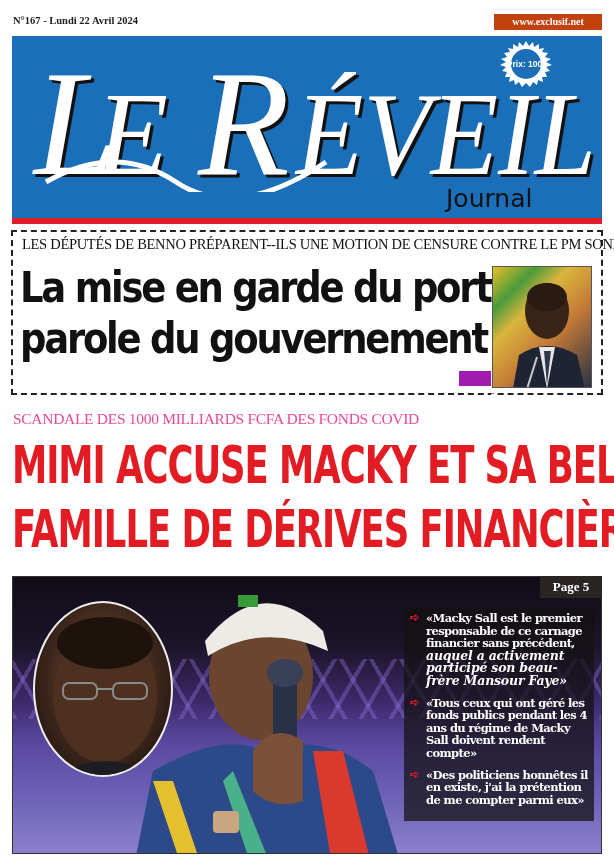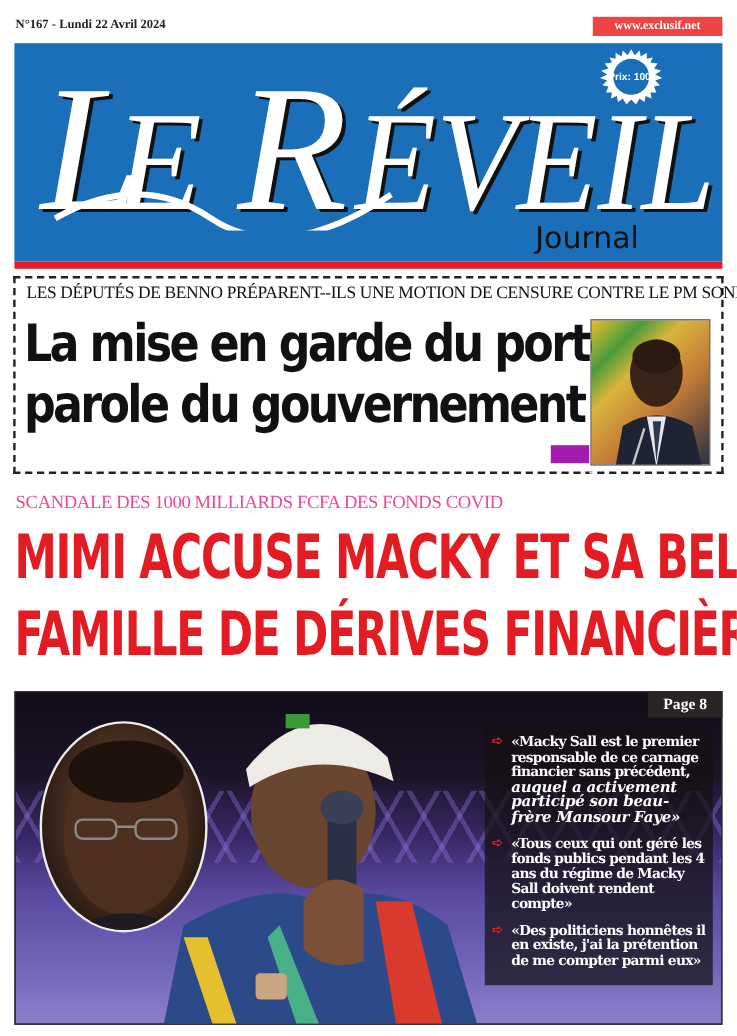--- a/index.html
+++ b/index.html
@@ -1,21 +1,21 @@
 <!DOCTYPE html>
 <html><head>
 <meta charset="utf-8">
 <style>
   * { box-sizing: border-box; margin: 0; padding: 0; }
   html, body { width: 614px; height: 863px; background: #ffffff; overflow: hidden; }
   body { position: relative; font-family: "Liberation Serif", serif; color: #111; }
 
   .topbar { position: absolute; left: 0; top: 0; width: 614px; height: 52px; }
   .issue { position: absolute; left: 13px; top: 15px; font-family: "Liberation Serif", serif; font-weight: bold; font-size: 10.5px; color: #222; }
-  .website { position: absolute; left: 494px; top: 14px; width: 108px; height: 16px; background: #ef4444; color: #fff; font-weight: bold; font-size: 10px; text-align: center; line-height: 16px; font-family: "Liberation Serif", serif; }
+  .website { position: absolute; left: 494px; top: 14px; width: 108px; height: 16px; background: #c2410c; color: #fff; font-weight: bold; font-size: 10px; text-align: center; line-height: 16px; font-family: "Liberation Serif", serif; }
 
   .masthead { position: absolute; left: 12px; top: 36px; width: 590px; height: 182px; background: #1b6fb8; overflow: hidden; }
   .masthead-redline { position: absolute; left: 12px; top: 218px; width: 590px; height: 6px; background: #e01e2b; }
   .logo { position: absolute; left: 14px; top: 6px; width: 580px; height: 150px; }
   .logo text { font-family: "Liberation Serif", serif; font-style: italic; }
   .journal { position: absolute; left: 434px; top: 148px; font-family: "DejaVu Sans", sans-serif; font-size: 25px; color: #111; }
   .price-badge { position: absolute; left: 486px; top: 4px; width: 56px; height: 48px; }
 
   .box1 { position: absolute; left: 11px; top: 230px; width: 592px; height: 165px; border: 2px dashed #222; }
   .kicker1 { position: absolute; left: 22px; top: 236px; font-size: 14.5px; color: #111; letter-spacing: -0.3px; white-space: nowrap; }
@@ -115,21 +115,21 @@
       <ellipse cx="70" cy="92" rx="52" ry="68" fill="#4e3020"></ellipse>
       <ellipse cx="70" cy="40" rx="48" ry="26" fill="#1e130c"></ellipse>
       <rect x="28" y="80" width="34" height="16" rx="6" fill="none" stroke="#8a8a8a" stroke-width="2"></rect>
       <rect x="78" y="80" width="34" height="16" rx="6" fill="none" stroke="#8a8a8a" stroke-width="2"></rect>
       <line x1="62" y1="86" x2="78" y2="86" stroke="#8a8a8a" stroke-width="2"></line>
       <path d="M20 176 Q70 140 120 176 Z" fill="#1c1c22"></path>
     </svg>
   </div>
 </div>
 
-<div class="page5-tag">Page 8</div>
+<div class="page5-tag">Page 5</div>
 
 <div class="quotes">
   <div class="quote big-tail">
     <span class="arrow">➪</span>
     <span>«Macky Sall est le premier responsable de ce carnage financier sans précédent,</span><span class="tail"> auquel a activement participé son beau-frère Mansour Faye»</span>
   </div>
   <div class="quote">
     <span class="arrow">➪</span>
     <span>«Tous ceux qui ont géré les fonds publics pendant les 4 ans du régime de Macky Sall doivent rendent compte»</span>
   </div>

